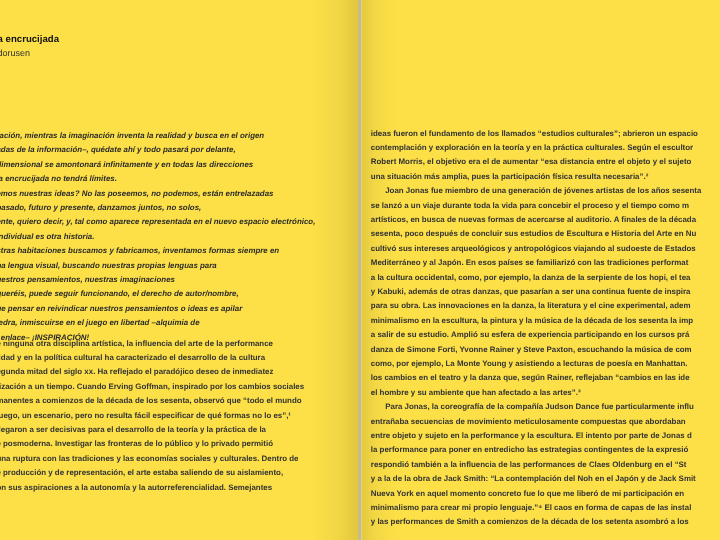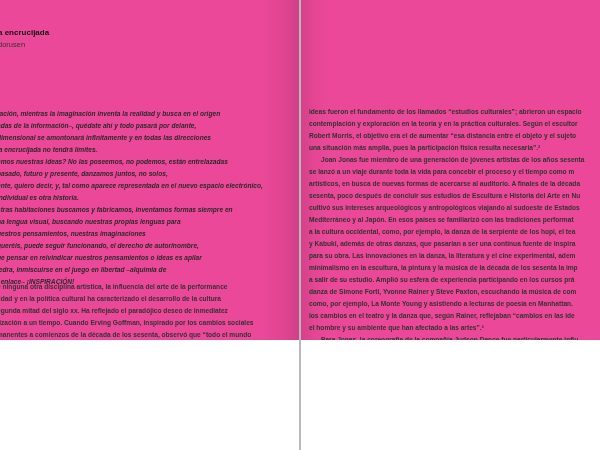--- a/index.html
+++ b/index.html
@@ -1,19 +1,19 @@
 <!DOCTYPE html>
 <html><head>
 <meta charset="utf-8">
 <style>
   html, body { margin:0; padding:0; }
   body { width:600px; height:450px; overflow:hidden; background:#ffffff; position:relative;
          font-family:"Liberation Sans", sans-serif; color:#1a1a1a; }
   .spread { position:absolute; left:0; top:0; width:600px; height:450px; }
-  .page { position:absolute; top:0; height:340px; overflow:hidden; background:#ec4899; }
+  .page { position:absolute; top:0; height:450px; overflow:hidden; background:#fde047; }
   .page-left { left:0; width:300px; }
   .page-right { left:301px; width:299px; }
   .shade-left { position:absolute; top:0; right:0; width:40px; height:100%;
     background:linear-gradient(to right, rgba(0,0,0,0) 0%, rgba(0,0,0,0.05) 60%, rgba(0,0,0,0.12) 100%); }
   .shade-right { position:absolute; top:0; left:0; width:30px; height:100%;
     background:linear-gradient(to left, rgba(0,0,0,0) 0%, rgba(0,0,0,0.04) 60%, rgba(0,0,0,0.10) 100%); }
   .gutter { position:absolute; left:299px; top:0; width:2px; height:450px; background:#b8b8b8; }
 
   .title { position:absolute; left:-2px; top:28px; font-size:8px; font-weight:bold; color:#111; white-space:nowrap; }
   .author { position:absolute; left:-2px; top:40px; font-size:7.5px; color:#333; white-space:nowrap; }

